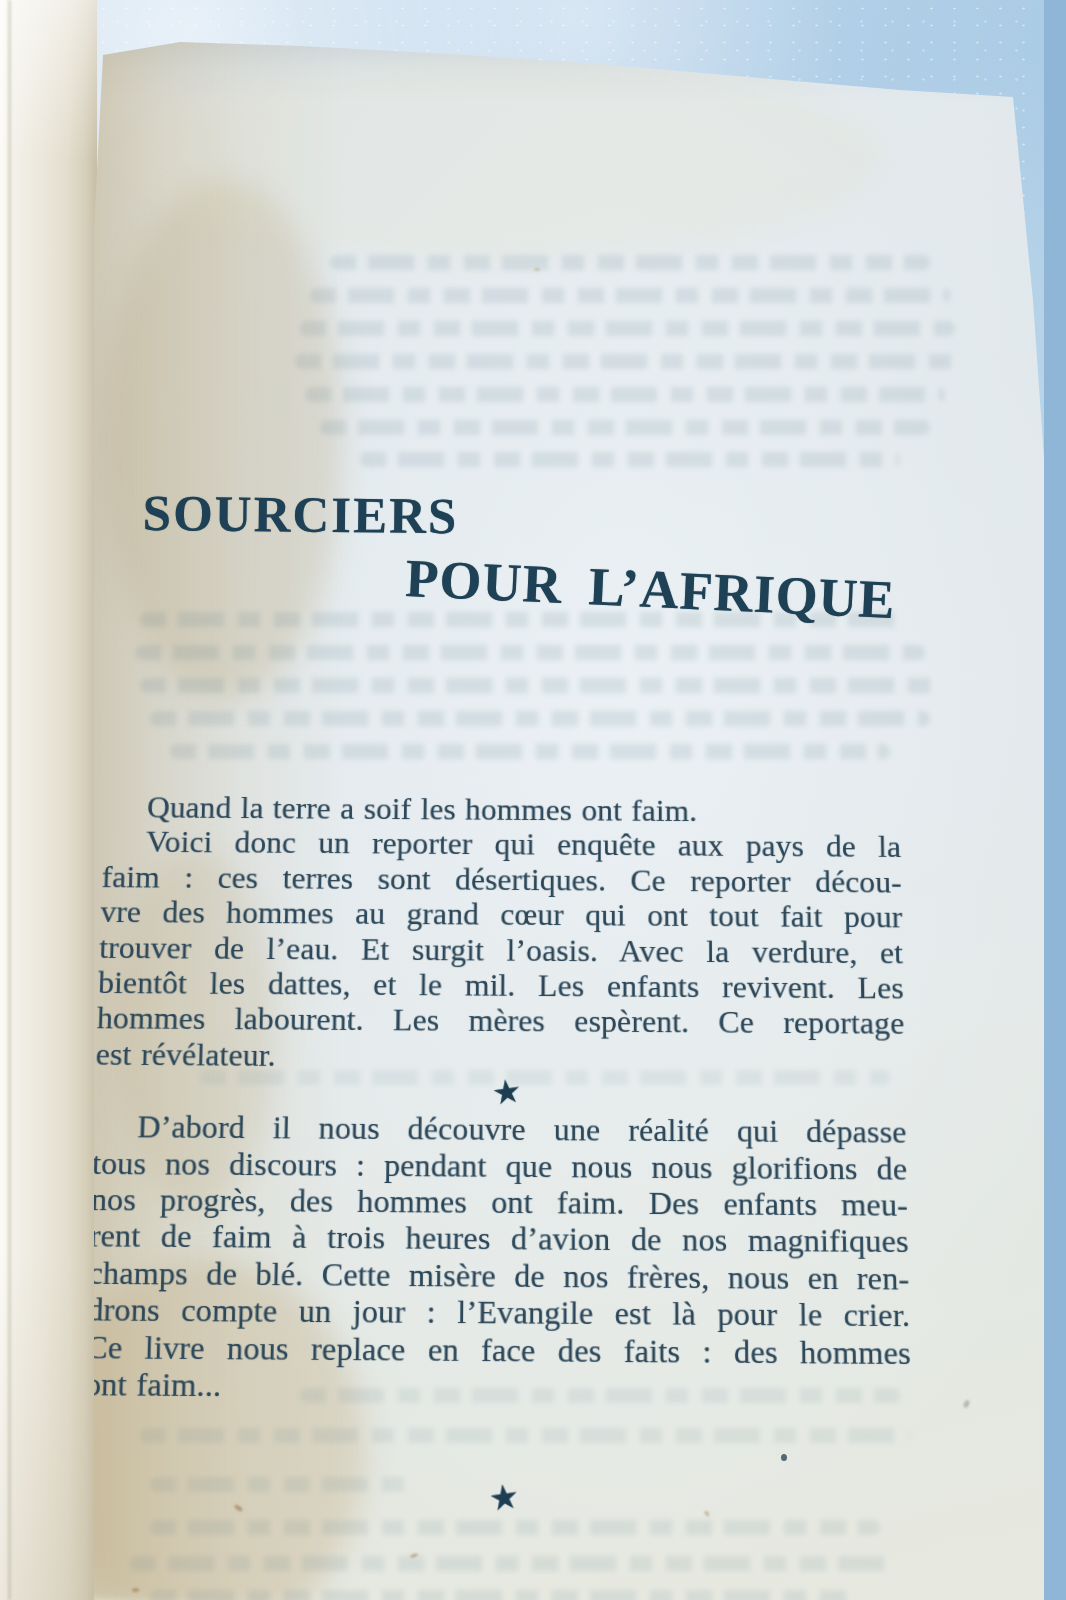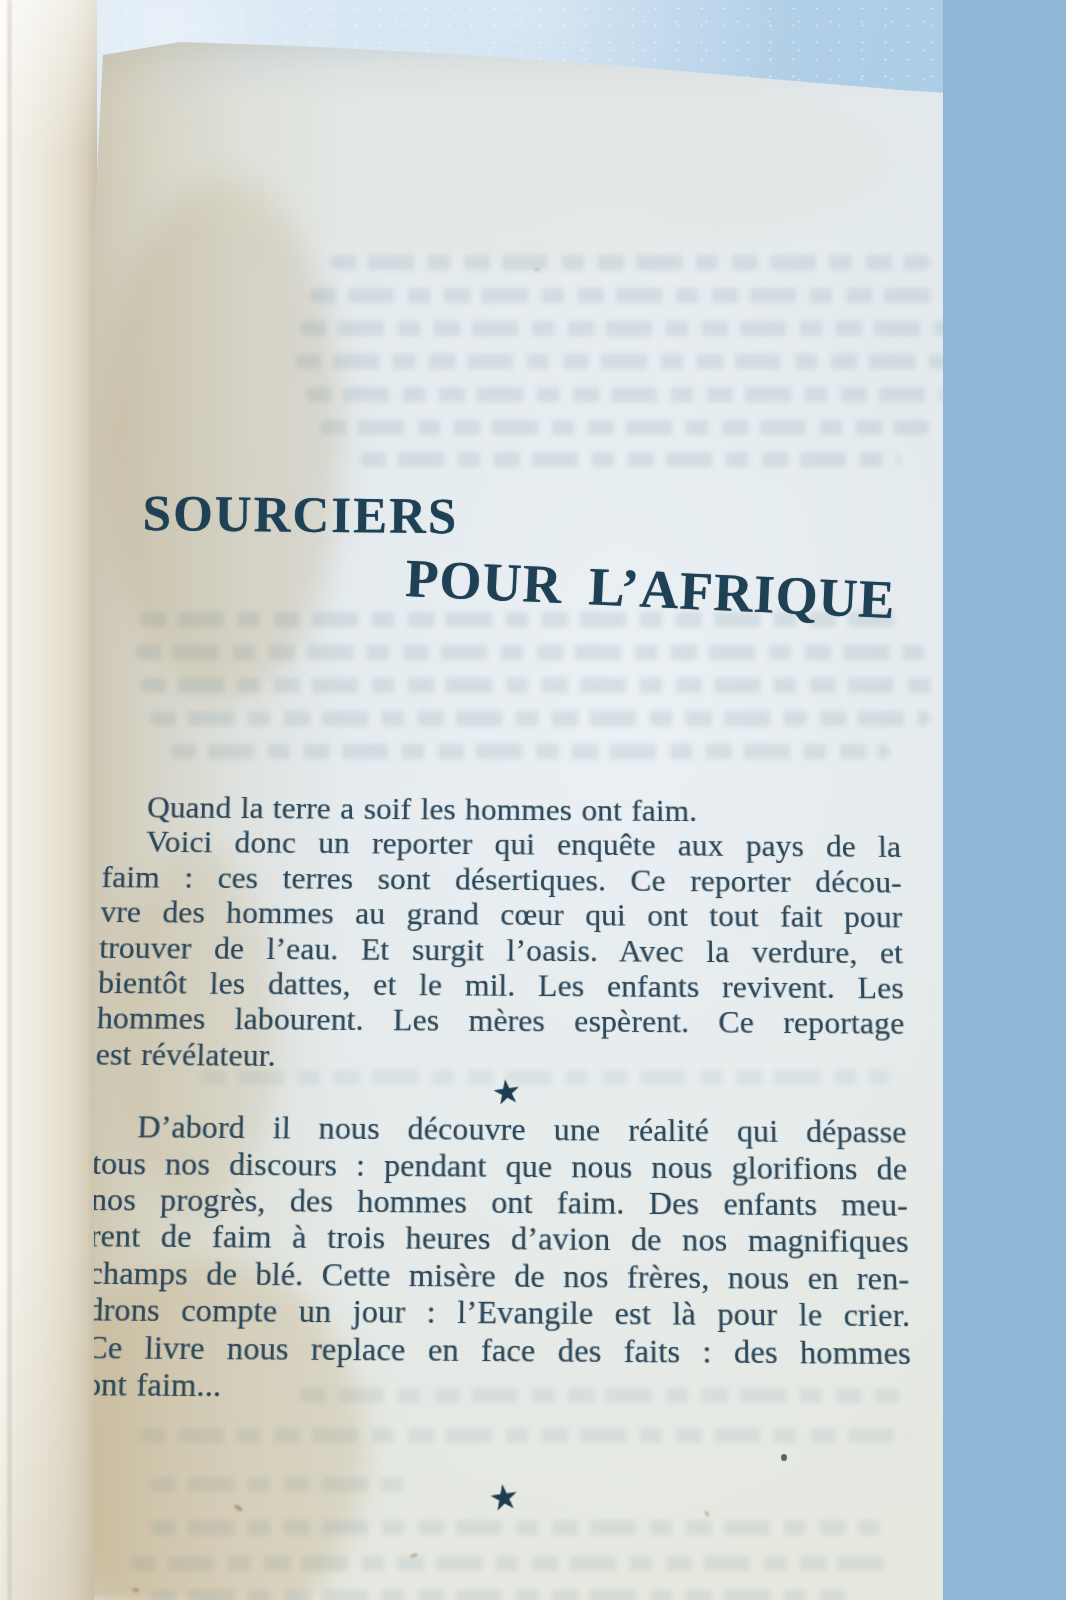--- a/index.html
+++ b/index.html
@@ -1,16 +1,16 @@
 <!DOCTYPE html>
 <html lang="fr"><head>
 <meta charset="utf-8">
 <style>
   html,body{margin:0;padding:0;background:#8fb6d6;}
-  .scene{position:relative;width:943px;height:1600px;overflow:hidden;
+  .scene{position:relative;width:1044px;height:1600px;overflow:hidden;
          font-family:"Liberation Serif","DejaVu Serif",serif;}
 
   
   .table{position:absolute;inset:0;
     background-image:
       radial-gradient(rgba(255,255,255,.45) 1px, transparent 1.7px),
       radial-gradient(rgba(255,255,255,.30) 1px, transparent 1.6px),
       radial-gradient(circle at 18% 2%, rgba(255,255,255,.6), transparent 20%),
       radial-gradient(circle at 55% 1%, rgba(255,255,255,.45), transparent 16%),
       radial-gradient(circle at 99% 28%, rgba(255,255,255,.22), transparent 26%),

